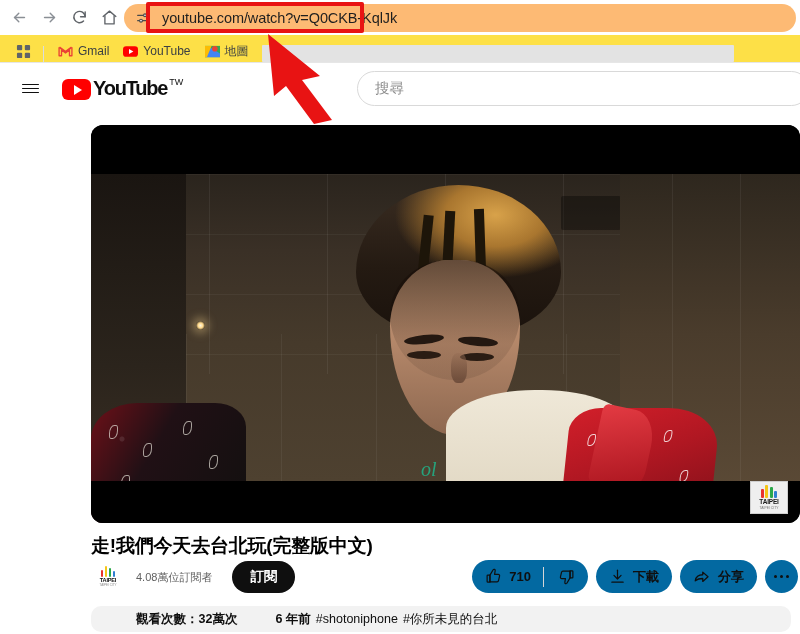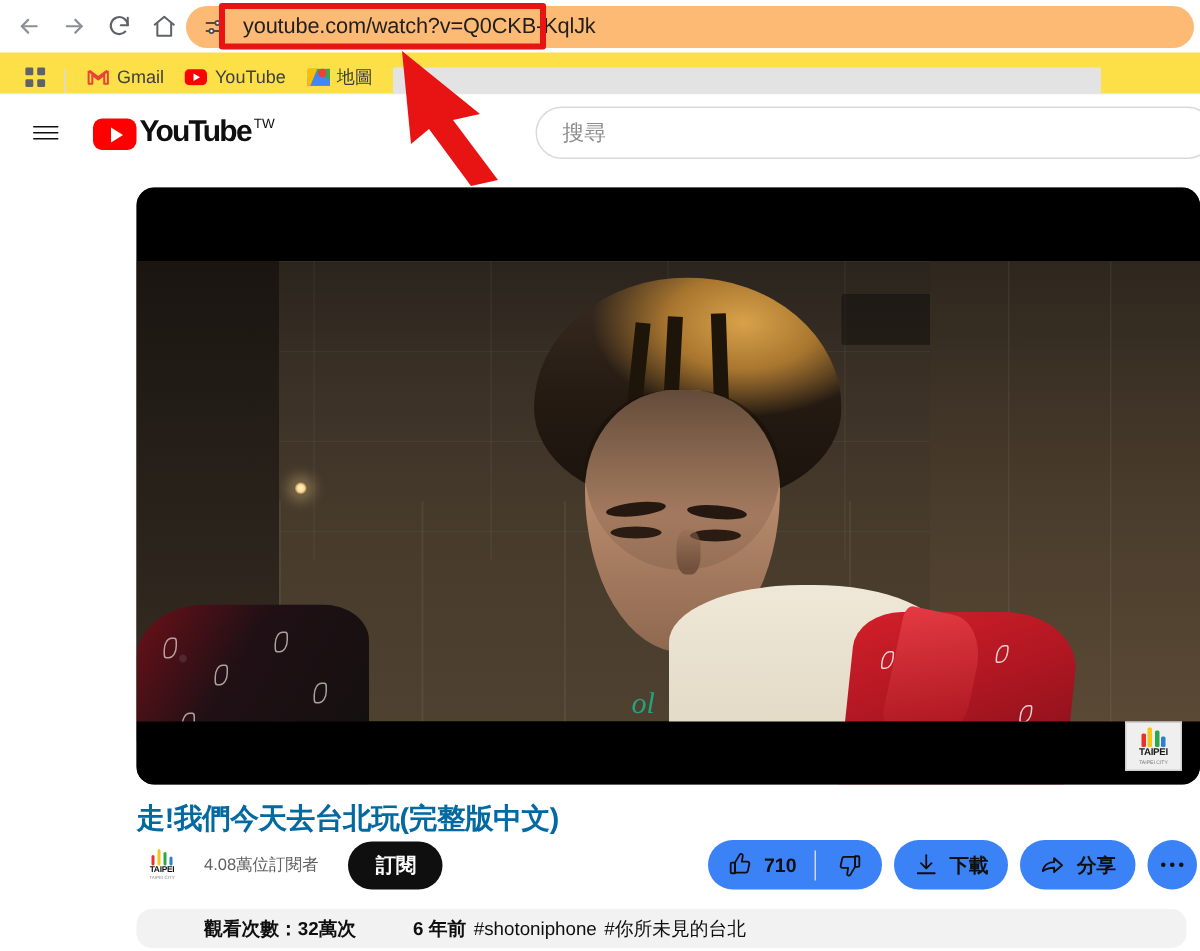--- a/index.html
+++ b/index.html
@@ -239,21 +239,21 @@
     display:flex; flex-direction:column; align-items:center; justify-content:center;
   }
   .wm-marks { display:flex; align-items:flex-end; gap:1.5px; height:13px; }
   .wm-marks span { display:block; border-radius:1px; }
   .wm-text { font-size:6.5px; font-weight:bold; color:#1a1a1a; letter-spacing:-0.2px; line-height:8px;}
   .wm-sub { font-size:3.4px; color:#777; line-height:4px; }
 
   
   .video-title {
     position:absolute; left:91px; top:533px; width:600px;
-    font-size:19px; font-weight:bold; color:#0369a1; letter-spacing:-0.2px;
+    font-size:19px; font-weight:bold; color:#000000; letter-spacing:-0.2px;
     font-family:"Liberation Sans", sans-serif;
   }
   .owner-row {
     position:absolute; left:91px; top:560px; display:flex; align-items:center;
   }
   .avatar {
     width:34px; height:34px; border-radius:50%; background:#fff; overflow:hidden;
     display:flex; flex-direction:column; align-items:center; justify-content:center;
     flex:0 0 auto;
   }
@@ -271,21 +271,21 @@
     margin-left:20px; height:32px; background:#0f0f0f; color:#fff;
     border-radius:18px; display:flex; align-items:center; justify-content:center;
     padding:0 18px; font-size:13.5px; font-weight:bold; cursor:pointer;
     font-family:"Liberation Sans", sans-serif;
   }
 
   .actions {
     position:absolute; right:2px; top:560px; display:flex; align-items:center; gap:8px;
   }
   .pill {
-    height:33px; background:#3b82f6; border-radius:18px;
+    height:33px; background:#0369a1; border-radius:18px;
     display:flex; align-items:center; padding:0 13px; cursor:pointer;
     font-size:13px; color:#0f0f0f; font-weight:bold; gap:7px;
     font-family:"Liberation Sans", sans-serif; white-space:nowrap;
   }
   .pill.round { width:33px; padding:0; justify-content:center; }
   .vsep { width:1px; height:20px; background:#d6d6d6; margin:0 1px; }
   .dots { display:flex; gap:2.5px; }
   .dots i { width:3.4px; height:3.4px; background:#0f0f0f; border-radius:50%; display:block;}
 
   .desc {

